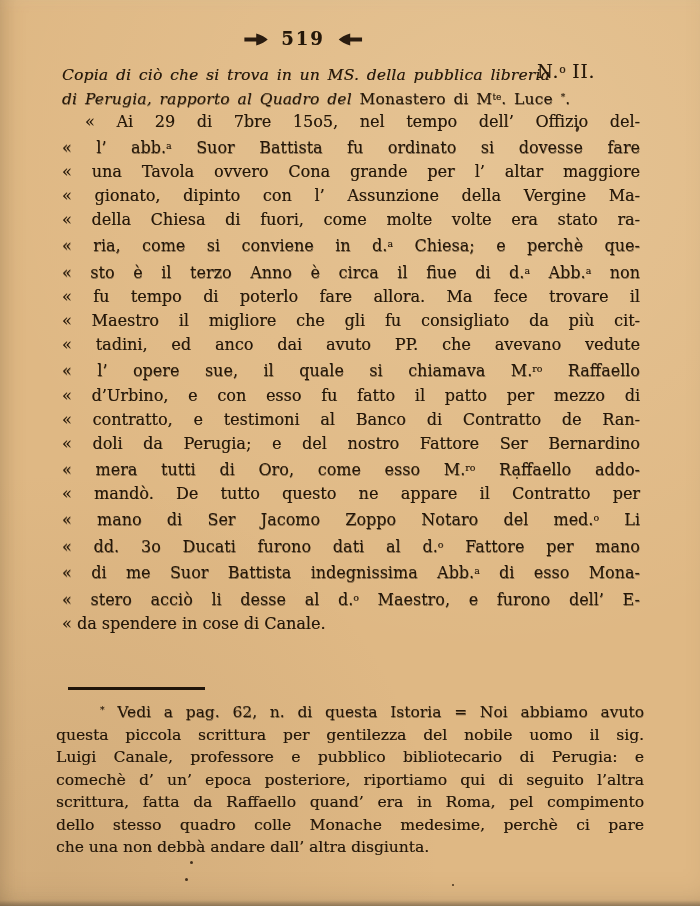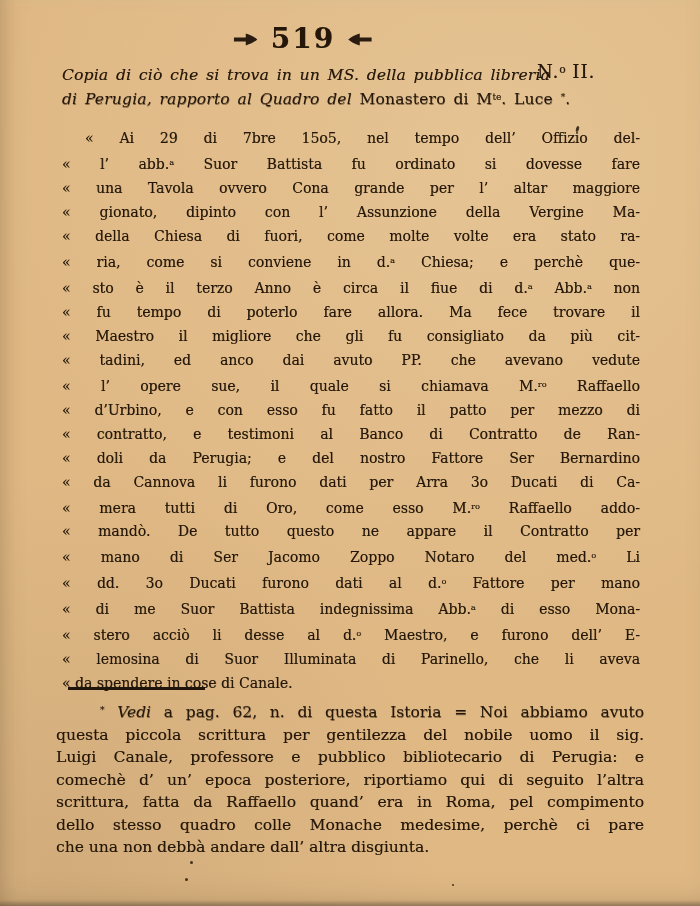--- a/index.html
+++ b/index.html
@@ -26,62 +26,62 @@
   }
   .bottom-edge {
     position: absolute; left: 0; right: 0; bottom: 0; height: 6px; pointer-events: none;
     background: linear-gradient(to bottom, rgba(105,88,70,0), rgba(100,84,66,0.55));
   }
 
   .pageno-row {
     position: absolute; top: 24px; left: 303px; transform: translateX(-50%);
     display: flex; align-items: center; gap: 13px; white-space: nowrap;
   }
-  .pageno { font-size: 28px; font-weight: bold; letter-spacing: 2px; line-height: 30px; }
+  .pageno { font-size: 18px; font-weight: bold; letter-spacing: 2px; line-height: 30px; }
   .orn { display: inline-flex; align-items: center; }
   .orn svg { display: block; }
   .orn.flip svg { transform: scaleX(-1); }
 
   .annotation {
     position: absolute; top: 58px; left: 537px;
     font-size: 18px; font-weight: normal; letter-spacing: 1px; line-height: 22px;
     white-space: nowrap;
   }
 
   .caption {
     position: absolute; top: 64px; left: 62px; width: 490px;
     font-style: italic; font-weight: normal;
     font-size: 15.5px; line-height: 22px;
     word-spacing: 2.5px; letter-spacing: 0.2px;
   }
   .caption .tline { white-space: nowrap; }
 
   .body {
-    position: absolute; top: 126px; left: 62px; width: 578px;
-    font-size: 14px; line-height: 24px;
+    position: absolute; top: 110px; left: 62px; width: 578px;
+    font-size: 16px; line-height: 24px;
   }
   .body .tline { text-align: justify; text-align-last: justify; }
   .body .tline.lastline { text-align-last: left; }
   .body .tline.indent { padding-left: 23px; }
 
   .rule {
     position: absolute; top: 687px; left: 68px; width: 137px; height: 3px;
     background: #20150a;
   }
 
   .footnote {
     position: absolute; top: 699px; left: 56px; width: 588px;
     font-size: 15.5px; line-height: 22.5px;
   }
   .footnote .tline { text-align: justify; text-align-last: justify; }
   .footnote .tline.lastline { text-align-last: left; }
   .footnote .tline.indent { padding-left: 44px; }
 
   .s-sup { font-size: 58%; vertical-align: 0.48em; letter-spacing: 0; }
-  .s-i { font-style: italic; }
+  .s-i { }
   .s-r { font-style: normal; }
 
   .speck { position: absolute; background: #43301d; border-radius: 50%; pointer-events: none; }
   .speck.s1 { left: 576px; top: 126px; width: 3px; height: 6px; transform: rotate(18deg); }
   .speck.s2 { left: 516px; top: 477px; width: 2px; height: 2px; }
   .speck.s3 { left: 190px; top: 861px; width: 3px; height: 3px; }
   .speck.s4 { left: 185px; top: 878px; width: 3px; height: 3px; }
   .speck.s5 { left: 452px; top: 884px; width: 2px; height: 2px; }
 </style>
 </head>
@@ -120,28 +120,26 @@
       <div class="tline"><span class="qmark">«</span> <span>della Chiesa di fuori, come molte volte era stato ra-</span></div>
       <div class="tline"><span class="qmark">«</span> <span>ria, come si conviene in d.</span><span class="s-sup">a</span><span> Chiesa; e perchè que-</span></div>
       <div class="tline"><span class="qmark">«</span> <span>sto è il terzo Anno è circa il fiue di d.</span><span class="s-sup">a</span><span> Abb.</span><span class="s-sup">a</span><span> non</span></div>
       <div class="tline"><span class="qmark">«</span> <span>fu tempo di poterlo fare allora. Ma fece trovare il</span></div>
       <div class="tline"><span class="qmark">«</span> <span>Maestro il migliore che gli fu consigliato da più cit-</span></div>
       <div class="tline"><span class="qmark">«</span> <span>tadini, ed anco dai avuto PP. che avevano vedute</span></div>
       <div class="tline"><span class="qmark">«</span> <span>l’ opere sue, il quale si chiamava M.</span><span class="s-sup">ro</span><span> Raffaello</span></div>
       <div class="tline"><span class="qmark">«</span> <span>d’Urbino, e con esso fu fatto il patto per mezzo di</span></div>
       <div class="tline"><span class="qmark">«</span> <span>contratto, e testimoni al Banco di Contratto de Ran-</span></div>
       <div class="tline"><span class="qmark">«</span> <span>doli da Perugia; e del nostro Fattore Ser Bernardino</span></div>
-      <div class="tline"><span class="qmark">«</span> <span>da Cannova li furono dati per Arra 3o Ducati di Ca-</span></div>
       <div class="tline"><span class="qmark">«</span> <span>mera tutti di Oro, come esso M.</span><span class="s-sup">ro</span><span> Raffaello addo-</span></div>
       <div class="tline"><span class="qmark">«</span> <span>mandò. De tutto questo ne appare il Contratto per</span></div>
       <div class="tline"><span class="qmark">«</span> <span>mano di Ser Jacomo Zoppo Notaro del med.</span><span class="s-sup">o</span><span> Li</span></div>
       <div class="tline"><span class="qmark">«</span> <span>dd. 3o Ducati furono dati al d.</span><span class="s-sup">o</span><span> Fattore per mano</span></div>
       <div class="tline"><span class="qmark">«</span> <span>di me Suor Battista indegnissima Abb.</span><span class="s-sup">a</span><span> di esso Mona-</span></div>
       <div class="tline"><span class="qmark">«</span> <span>stero acciò li desse al d.</span><span class="s-sup">o</span><span> Maestro, e furono dell’ E-</span></div>
-      <div class="tline"><span class="qmark">«</span> <span>lemosina di Suor Illuminata di Parinello, che li aveva</span></div>
       <div class="tline lastline"><span class="qmark">«</span> <span>da spendere in cose di Canale.</span></div>
     </div>
 
   <div class="rule"></div>
 
   <div class="footnote" id="footnote-lines">
       <div class="tline indent"><span class="s-sup">*</span><span> </span><span class="s-i">Vedi</span><span> a pag. 62, n. di questa Istoria = Noi abbiamo avuto</span></div>
       <div class="tline"><span>questa piccola scrittura per gentilezza del nobile uomo il sig.</span></div>
       <div class="tline"><span>Luigi Canale, professore e pubblico bibliotecario di Perugia: e</span></div>
       <div class="tline"><span>comechè d’ un’ epoca posteriore, riportiamo qui di seguito l’altra</span></div>

